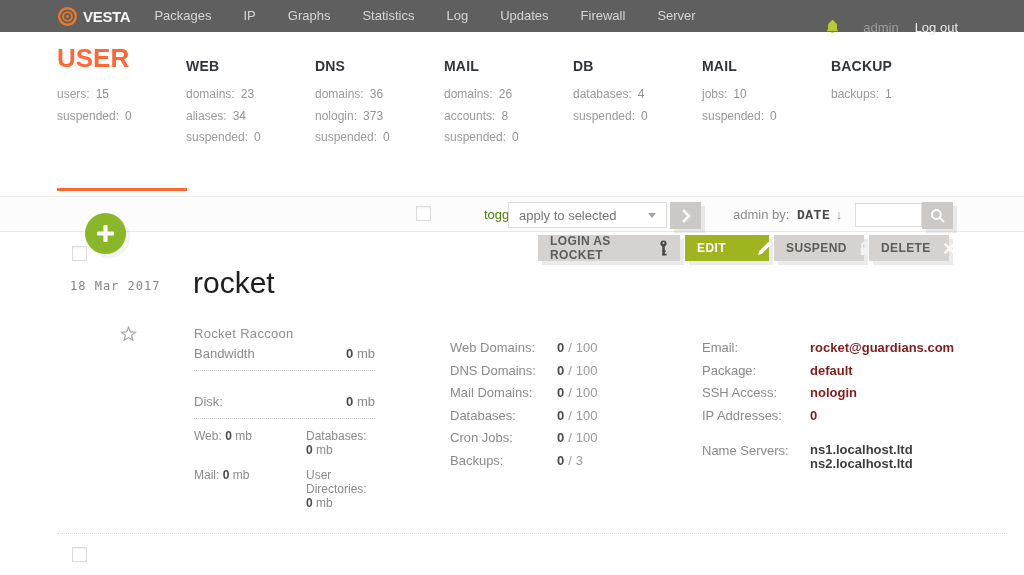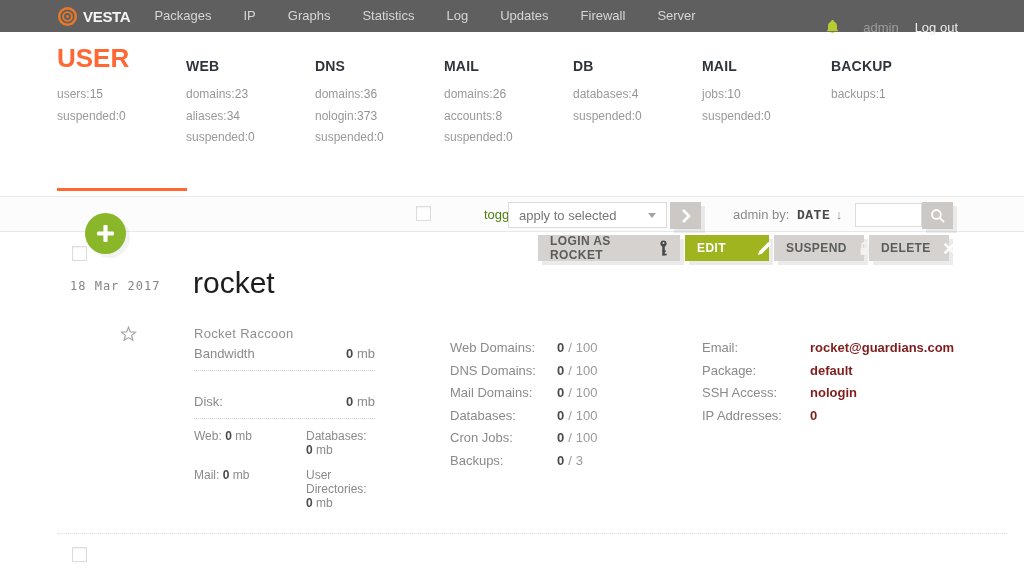--- a/index.html
+++ b/index.html
@@ -22,21 +22,21 @@
   .nav-logout { color:#ececec; font-size:13px; cursor:pointer; }
 
   
   .stats { position:absolute; top:32px; left:57px; display:flex; }
   .stat-col { width:129px; }
   .stat-title { height:42px; display:flex; align-items:flex-end;
     font-size:14px; font-weight:bold; color:#30343b; letter-spacing:0.2px; cursor:pointer; }
   .stat-col.active .stat-title { font-size:26px; color:#ff6733; letter-spacing:0; }
   .stat-rows { margin-top:13px; }
   .stat-row { font-size:12px; color:#9a9a9a; margin-bottom:7.5px; }
-  .stat-row .stat-value { margin-left:0; color:#939393; }
+  .stat-row .stat-value { margin-left:6px; color:#939393; }
   .tab-underline { position:absolute; top:188px; left:57px; width:130px; height:3px; background:#ff6733; }
 
   
   .toolbar { position:absolute; top:196px; left:0; width:1024px; height:36px;
     background:#fcfcfc; border-top:1px solid #eaeaea; border-bottom:1px solid #e7e7e7; }
   .checkbox { width:15px; height:15px; background:#fff; border:1px solid #dcdcdc;
     box-shadow:inset 0 1px 2px rgba(0,0,0,0.06); cursor:pointer; }
   .toggle-cb { position:absolute; left:416px; top:9px; }
   .toggle-label { position:absolute; left:438px; top:10px; font-size:13px; color:#4d7c0f;margin-left:46px; }
   .apply-select { position:absolute; left:508px; top:5px; width:159px; height:26px;
@@ -353,17 +353,24 @@
         <span class="i-value">default</span>
       </div>
     <div class="info-row">
         <span class="i-label">SSH Access:</span>
         <span class="i-value">nologin</span>
       </div>
     <div class="info-row">
         <span class="i-label">IP Addresses:</span>
         <span class="i-value">0</span>
       </div>
+    <div class="info-row ns">
+      <span class="i-label">Name Servers:</span>
+      <span class="ns-values">
+        <div>ns1.localhost.ltd</div>
+        <div>ns2.localhost.ltd</div>
+      </span>
+    </div>
   </div>
 </div>
 
 <div class="row-divider"></div>
 <div class="checkbox next-checkbox"></div>
 
 </body></html>

